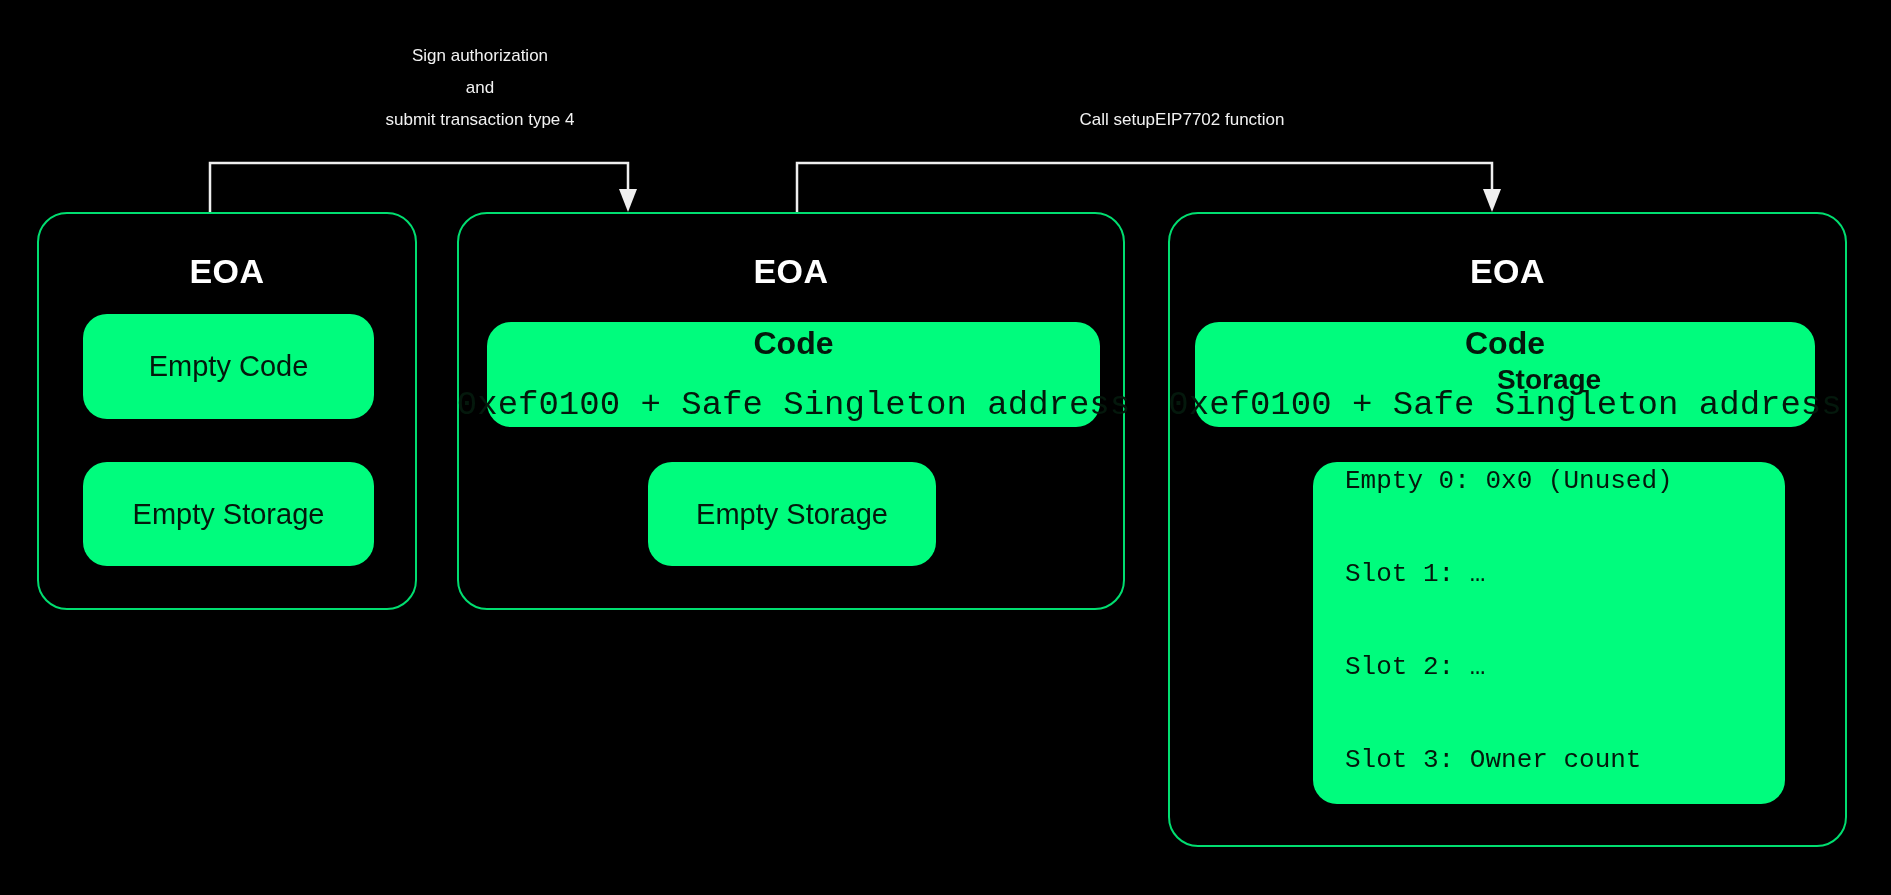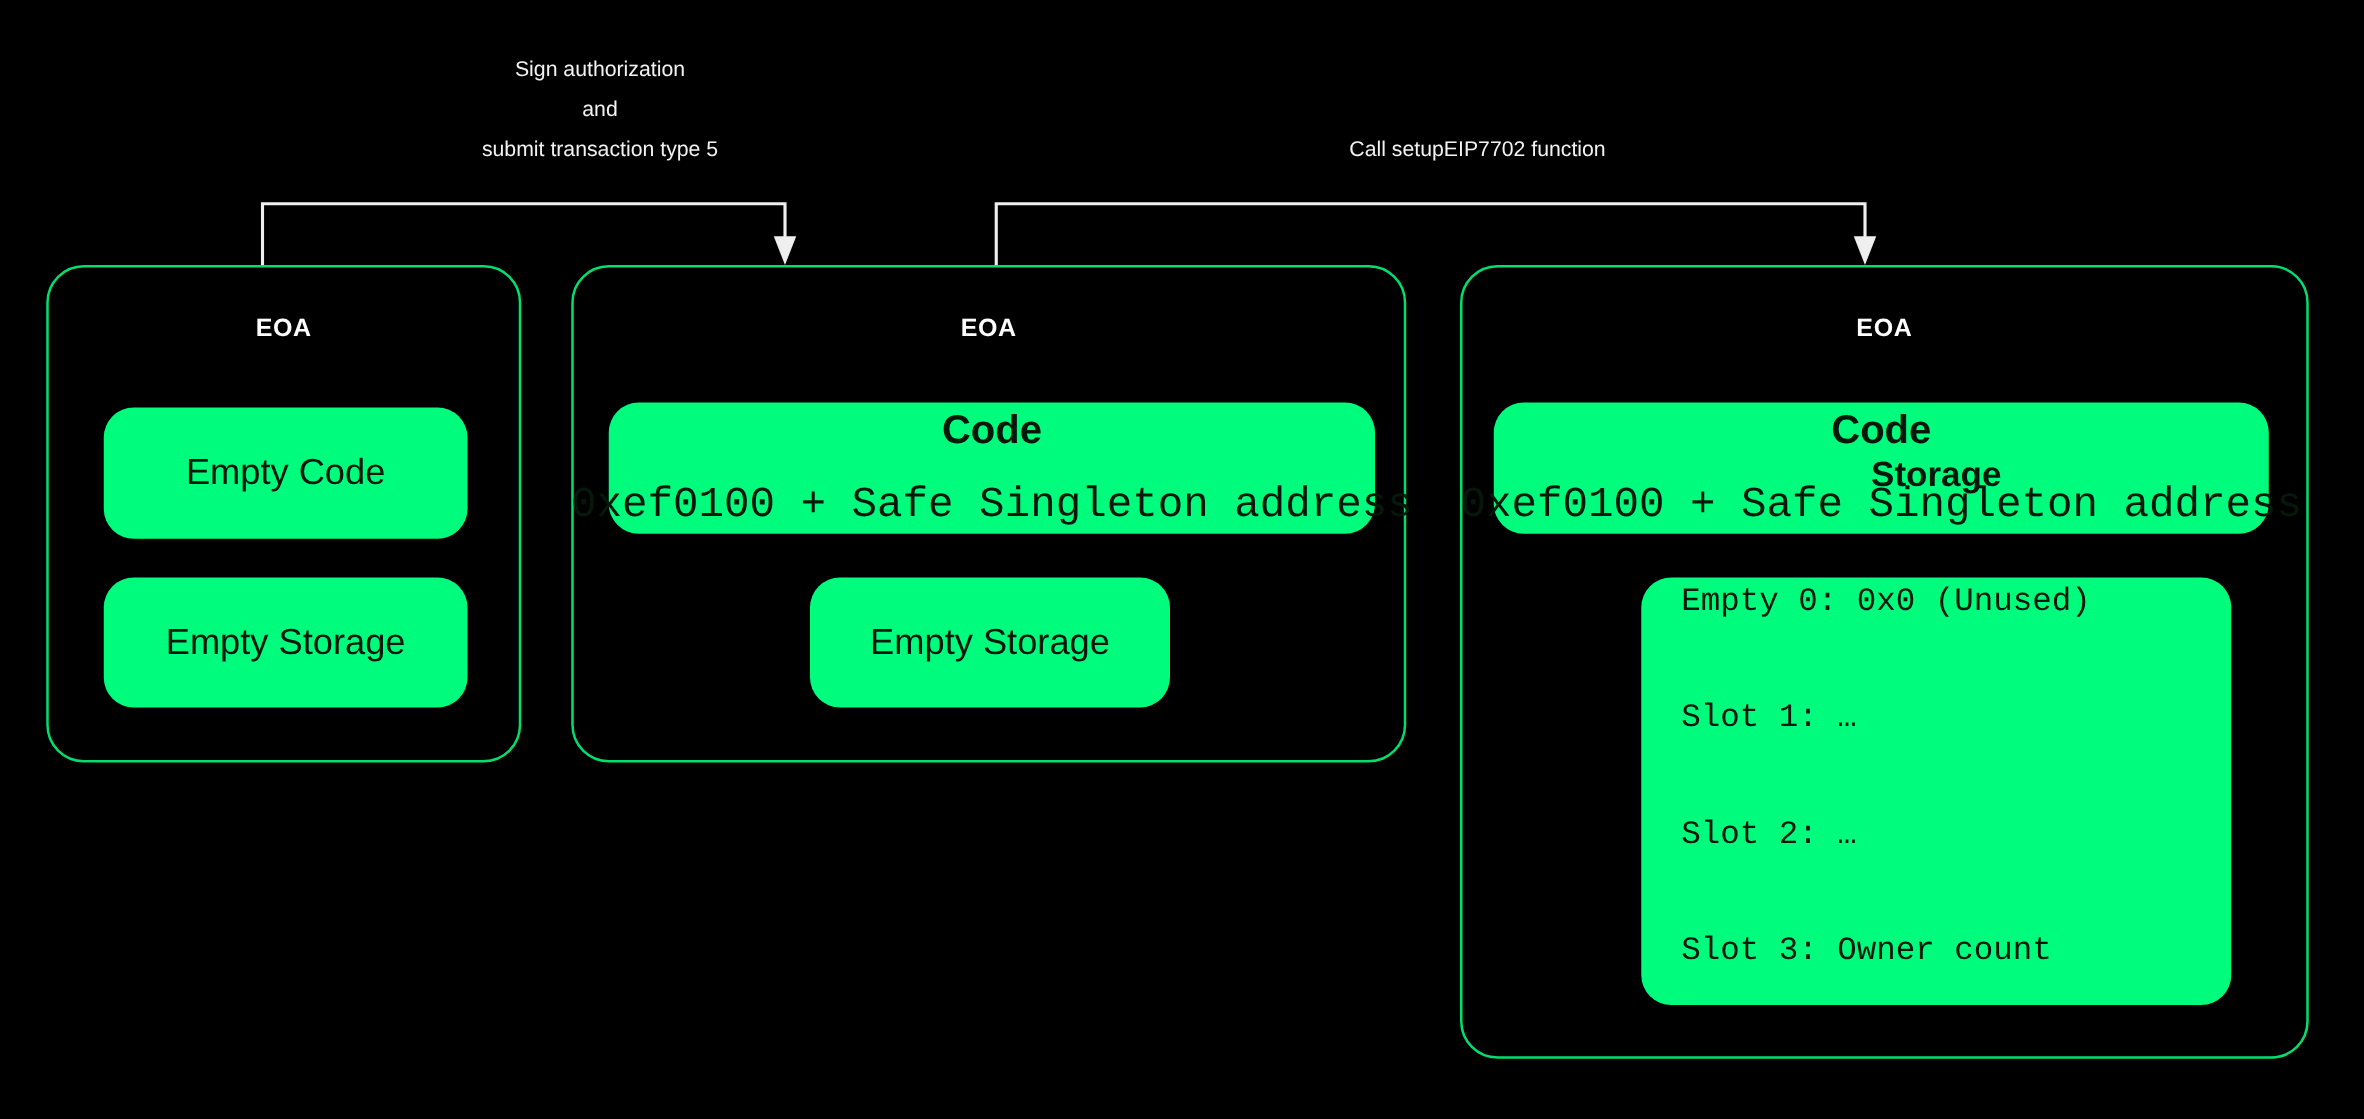--- a/index.html
+++ b/index.html
@@ -58,21 +58,21 @@
   #box-2 { left: 457px;  top: 212px; width: 668px; height: 398px; }
   #box-3 { left: 1168px; top: 212px; width: 679px; height: 635px; }
 
   .eoa-title {
     position: absolute;
     left: 0;
     top: 38px;
     width: 100%;
     text-align: center;
     color: #FFFFFF;
-    font-size: 20px;
+    font-size: 34px;
     font-weight: 700;
     letter-spacing: 0.5px;
   }
 
   
   .block {
     position: absolute;
     box-sizing: border-box;
     background: #00FC7D;
     border-radius: 24px;
@@ -92,21 +92,21 @@
     font-size: 32px;
   }
   .block .block-sub {
     margin-top: 24px;
     font-family: "Liberation Mono", "DejaVu Sans Mono", monospace;
     font-size: 34px;
     color: #04180C;
     white-space: nowrap;
   }
 
-  #box-1 .block-code    { left: 44px;  top: 112px; width: 291px; height: 105px; }
+  #box-1 .block-code    { left: 44px;  top: 100px; width: 291px; height: 105px; }
   #box-1 .block-storage { left: 44px;  top: 248px; width: 291px; height: 104px; }
 
   #box-2 .block-code    { left: 28px;  top: 108px; width: 613px; height: 105px; }
   #box-2 .block-storage { left: 189px; top: 248px; width: 288px; height: 104px; }
 
   #box-3 .block-code    { left: 25px;  top: 108px; width: 620px; height: 105px; }
   #box-3 .block-storage {
     left: 143px; top: 248px; width: 472px; height: 342px;
     justify-content: center;
     align-items: stretch;
@@ -135,21 +135,21 @@
   <svg class="connectors" viewBox="0 0 1891 895">
     <path d="M210 212 L210 163 L628 163 L628 191"></path>
     <polygon points="619,189 637,189 628,212"></polygon>
     <path d="M797 212 L797 163 L1492 163 L1492 191"></path>
     <polygon points="1483,189 1501,189 1492,212"></polygon>
   </svg>
 
   <div class="conn-label" id="label-authorize">
     <div>Sign authorization</div>
     <div>and</div>
-    <div>submit transaction type 5</div>
+    <div>submit transaction type 4</div>
   </div>
   <div class="conn-label" id="label-setup">
     <div>Call setupEIP7702 function</div>
   </div>
 
   <div class="eoa-box" id="box-1">
     <div class="eoa-title">EOA</div>
     <div class="block block-code">
       <div class="block-title">Empty Code</div>
     </div>

